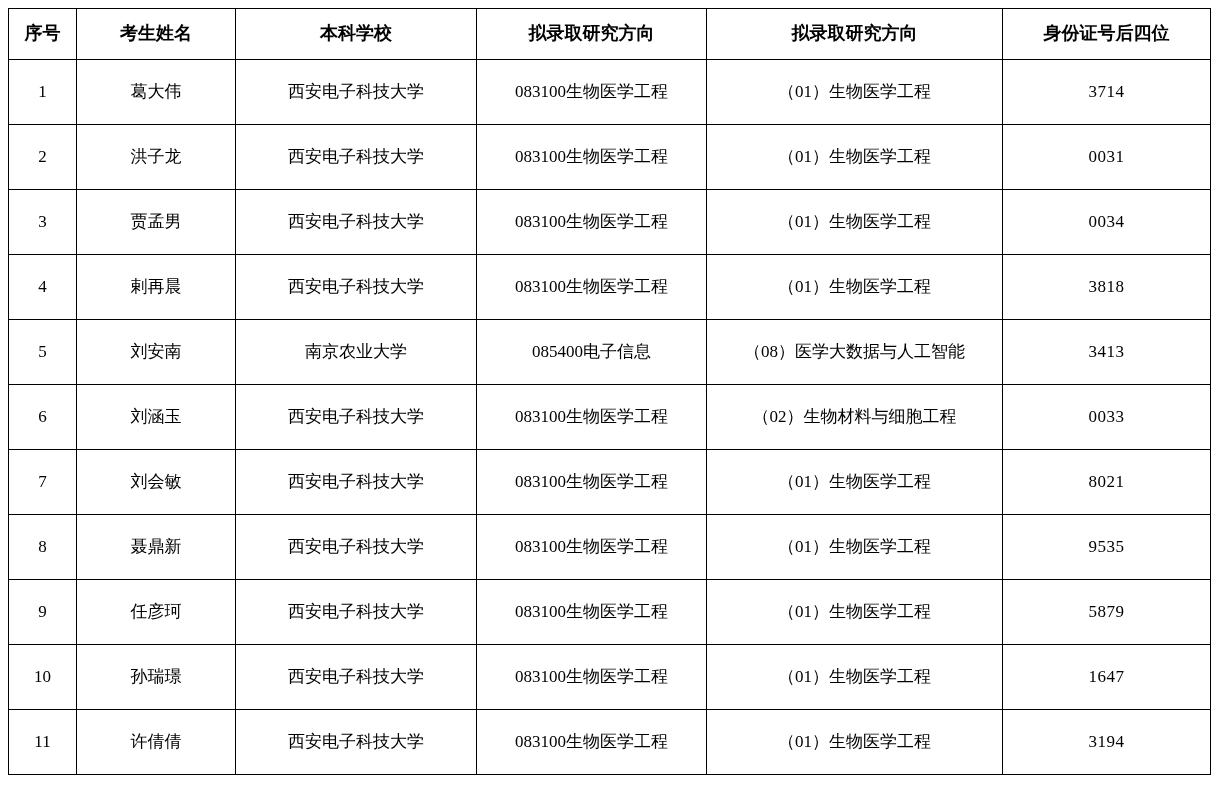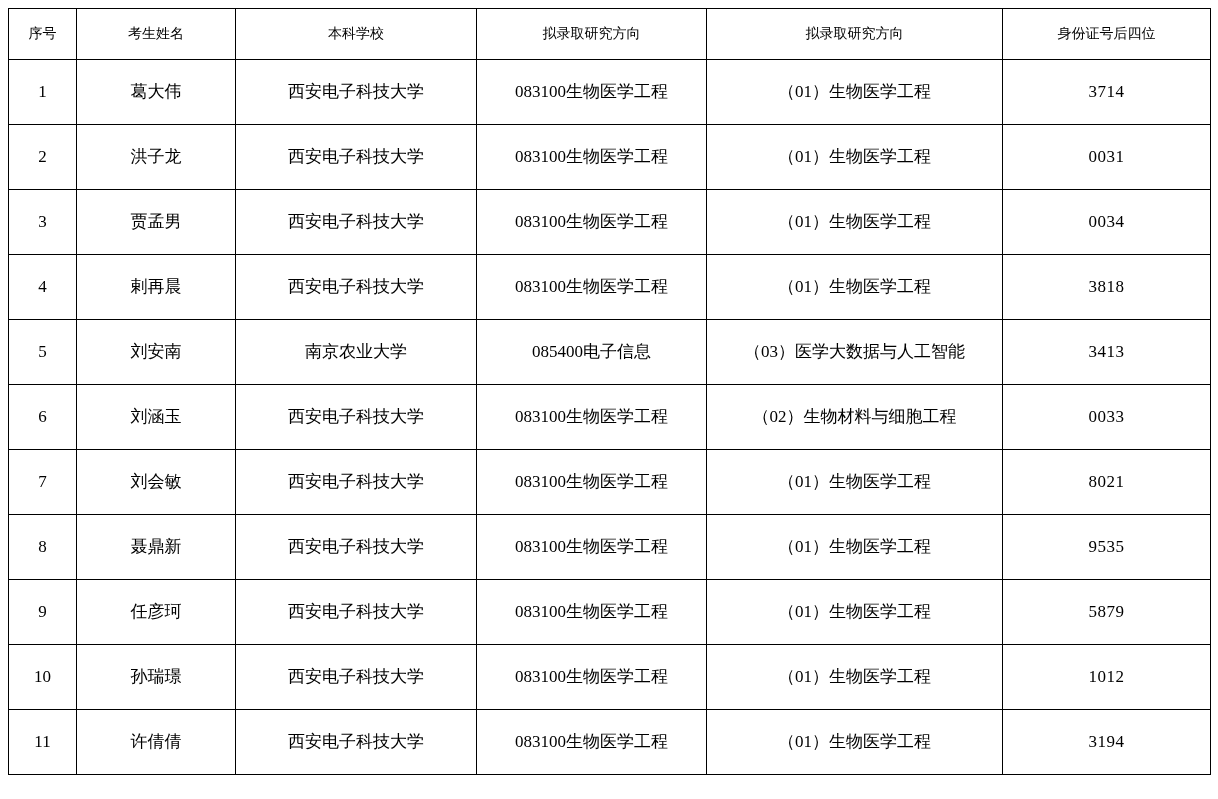--- a/index.html
+++ b/index.html
@@ -32,22 +32,22 @@
     border: 1px solid #000000;
     text-align: center;
     vertical-align: middle;
     font-weight: normal;
     padding: 0;
     font-size: 17px;
     line-height: 1.2;
   }
   table.admission-table thead th {
     height: 50px;
-    font-weight: normal;
-    font-size: 14px;
+    font-weight: bold;
+    font-size: 18px;
   }
   table.admission-table tbody td {
     height: 64px;
   }
   
   col.c-index { width: 68px; }
   col.c-name { width: 159px; }
   col.c-school { width: 241px; }
   col.c-major { width: 230px; }
   col.c-direction { width: 296px; }
@@ -111,21 +111,21 @@
         <td>西安电子科技大学</td>
         <td>083100生物医学工程</td>
         <td>（01）生物医学工程</td>
         <td class="cell-id num">3818</td>
       </tr>
       <tr>
         <td class="cell-index num">5</td>
         <td>刘安南</td>
         <td>南京农业大学</td>
         <td>085400电子信息</td>
-        <td>（03）医学大数据与人工智能</td>
+        <td>（08）医学大数据与人工智能</td>
         <td class="cell-id num">3413</td>
       </tr>
       <tr>
         <td class="cell-index num">6</td>
         <td>刘涵玉</td>
         <td>西安电子科技大学</td>
         <td>083100生物医学工程</td>
         <td>（02）生物材料与细胞工程</td>
         <td class="cell-id num">0033</td>
       </tr>
@@ -152,21 +152,21 @@
         <td>083100生物医学工程</td>
         <td>（01）生物医学工程</td>
         <td class="cell-id num">5879</td>
       </tr>
       <tr>
         <td class="cell-index num">10</td>
         <td>孙瑞璟</td>
         <td>西安电子科技大学</td>
         <td>083100生物医学工程</td>
         <td>（01）生物医学工程</td>
-        <td class="cell-id num">1012</td>
+        <td class="cell-id num">1647</td>
       </tr>
       <tr>
         <td class="cell-index num">11</td>
         <td>许倩倩</td>
         <td>西安电子科技大学</td>
         <td>083100生物医学工程</td>
         <td>（01）生物医学工程</td>
         <td class="cell-id num">3194</td>
       </tr>
     </tbody>

